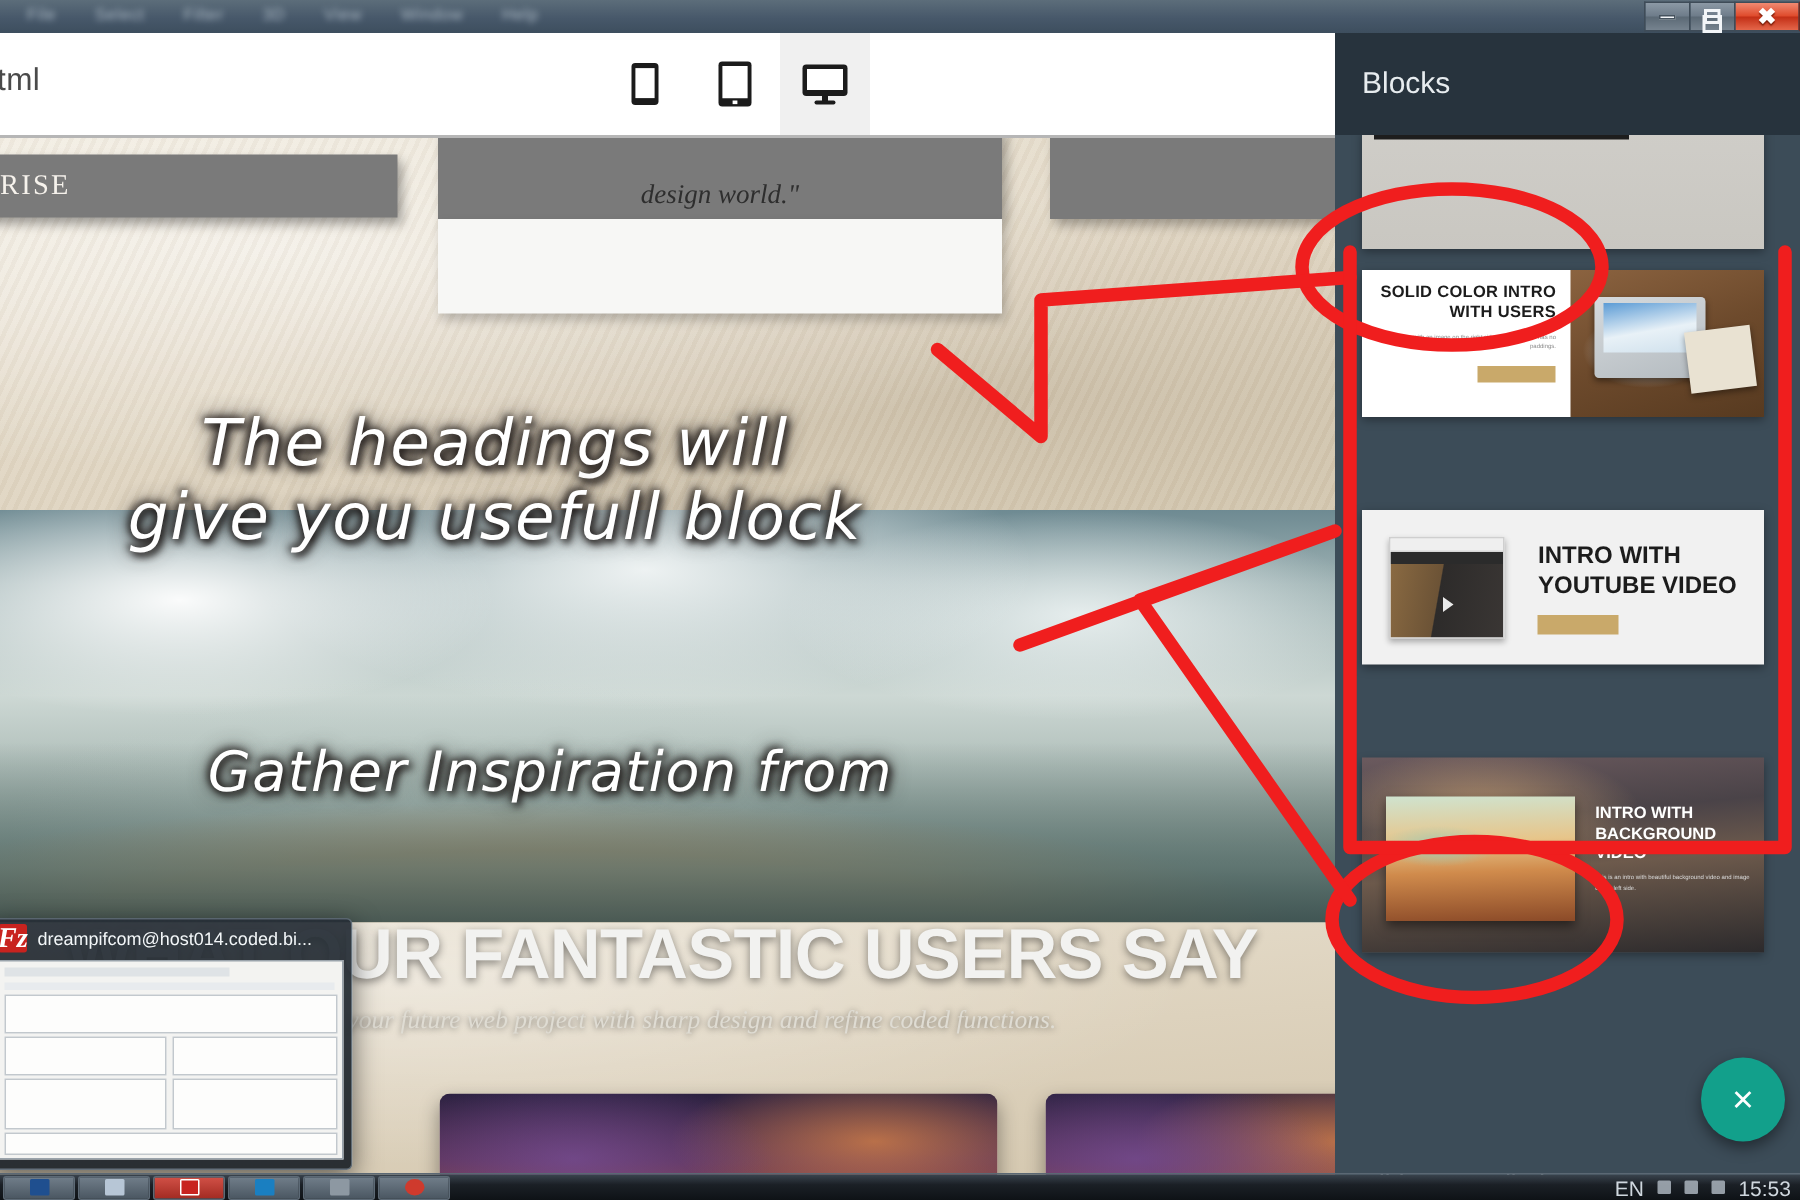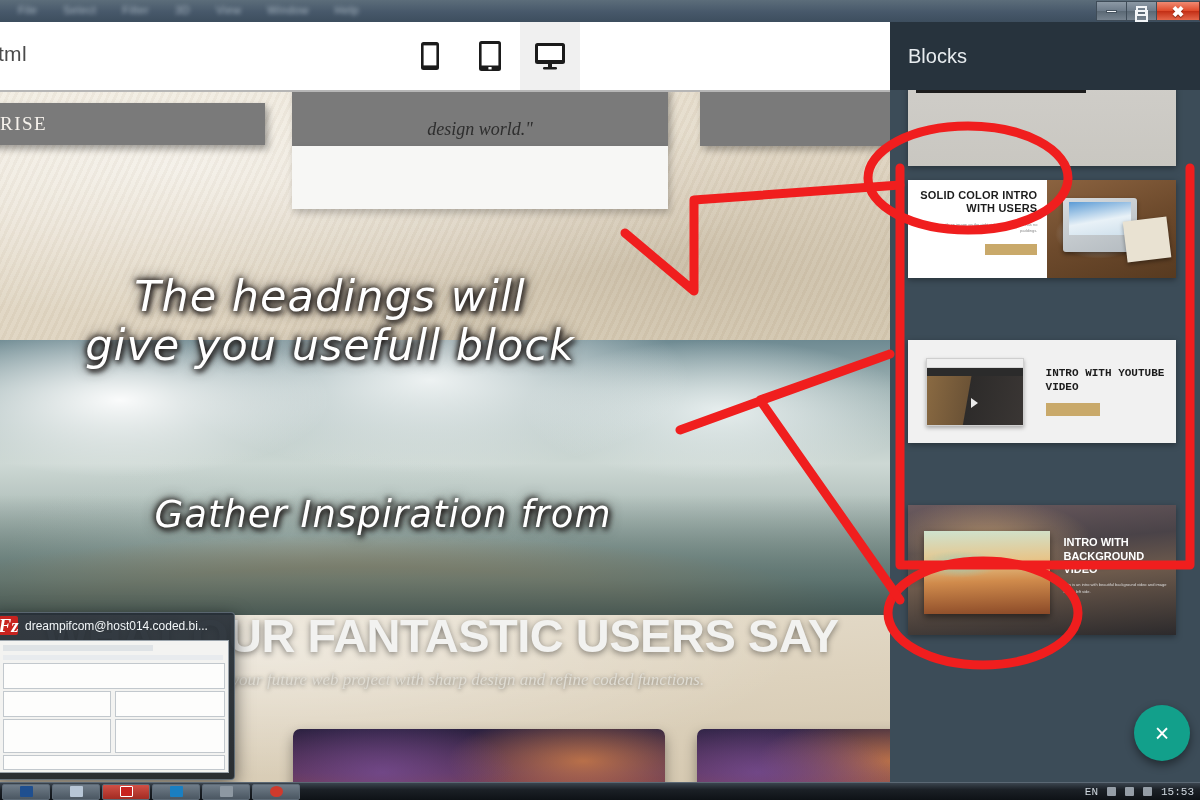--- a/index.html
+++ b/index.html
@@ -154,21 +154,21 @@
   .handwrite {
     position:absolute;
     font-family:"DejaVu Sans", sans-serif;
     font-style:italic; font-weight:normal;
     color:#ffffff; letter-spacing:1px; line-height:1.13;
     text-shadow:
       0 0 7px rgba(35,30,28,.95), 0 0 14px rgba(35,30,28,.85),
       2px 3px 5px rgba(20,16,14,.9), -2px -1px 4px rgba(20,16,14,.55);
   }
   #annot-headings { left:30px; top:180px; width:600px; font-size:43px; text-align:center; }
-  #annot-inspiration { left:63px; top:402px; width:640px; font-size:37px; text-align:center; }
+  #annot-inspiration { left:47px; top:402px; width:640px; font-size:37px; text-align:center; }
 
   
   #annot-svg { position:absolute; left:0; top:0; width:1200px; height:800px; pointer-events:none; }
 
   
   #blocks-panel {
     position:absolute; left:890px; top:22px; width:310px; height:778px;
     background:#3c4c58;
   }
   #blocks-header {
@@ -214,21 +214,21 @@
   .b2-mock { margin-left:18px; width:118px; height:68px;
     background:#f7f7f7; border:1px solid #cfcfcf; box-shadow:0 2px 4px rgba(0,0,0,.3);
     position:relative; overflow:hidden; }
   .b2-bar { height:9px; background:#efefef; border-bottom:1px solid #d8d8d8; }
   .b2-nav { height:8px; background:#2b2b2b; }
   .b2-body { position:absolute; left:0; top:17px; right:0; bottom:0;
     background:linear-gradient(100deg,#8a6a42 0%,#6c5336 42%,#2d2b2a 43%,#3a3634 100%); }
   .b2-play { position:absolute; left:46%; top:46%; width:0; height:0;
     border-left:7px solid rgba(255,255,255,.9); border-top:5px solid transparent; border-bottom:5px solid transparent; }
   .b2-text { margin-left:22px; }
-  .b2-title { font-size:11px; font-weight:bold; color:#1c1c1c; line-height:1.25;font-family:Liberation Mono, monospace; }
+  .b2-title { font-size:16px; font-weight:bold; color:#1c1c1c; line-height:1.25; }
   .b2-btn { margin-top:9px; width:54px; height:13px; background:#c9a96a; }
 
   
   #block-3 { top:415px; height:130px;
     background:
       radial-gradient(ellipse 150px 60px at 30% 28%, rgba(255,200,130,.55), rgba(0,0,0,0) 70%),
       linear-gradient(175deg,#6b5a5e 0%,#4a4348 32%,#6d5a4c 55%,#2c2a2c 100%);
     position:relative; }
   .b3-photo { position:absolute; left:6%; top:20%; width:47%; height:64%;
     background:
@@ -282,21 +282,21 @@
     display:flex; align-items:center;
   }
   .tb-item {
     width:48px; height:16px; margin-left:2px; border-radius:2px;
     display:flex; align-items:center; justify-content:center;
     background:linear-gradient(180deg,#707d89 0%,#4b5762 100%);
     border:1px solid #5d6a76;
   }
   .tb-ico { width:13px; height:11px; border-radius:1px; }
   #tray { position:absolute; right:6px; display:flex; align-items:center; gap:9px; }
-  .tray-text { font-size:11px; color:#cfd7de;font-family:Liberation Mono, monospace; }
+  .tray-text { font-size:14px; color:#cfd7de; }
   .tray-ico { width:9px; height:9px; background:#aab4bd; border-radius:1px; opacity:.85; }
 </style>
 </head>
 <body>
 
 <div id="os-titlebar">
   <div id="menu-row">
     <span class="menu-item">File</span>
     <span class="menu-item">Select</span>
     <span class="menu-item">Filter</span>

